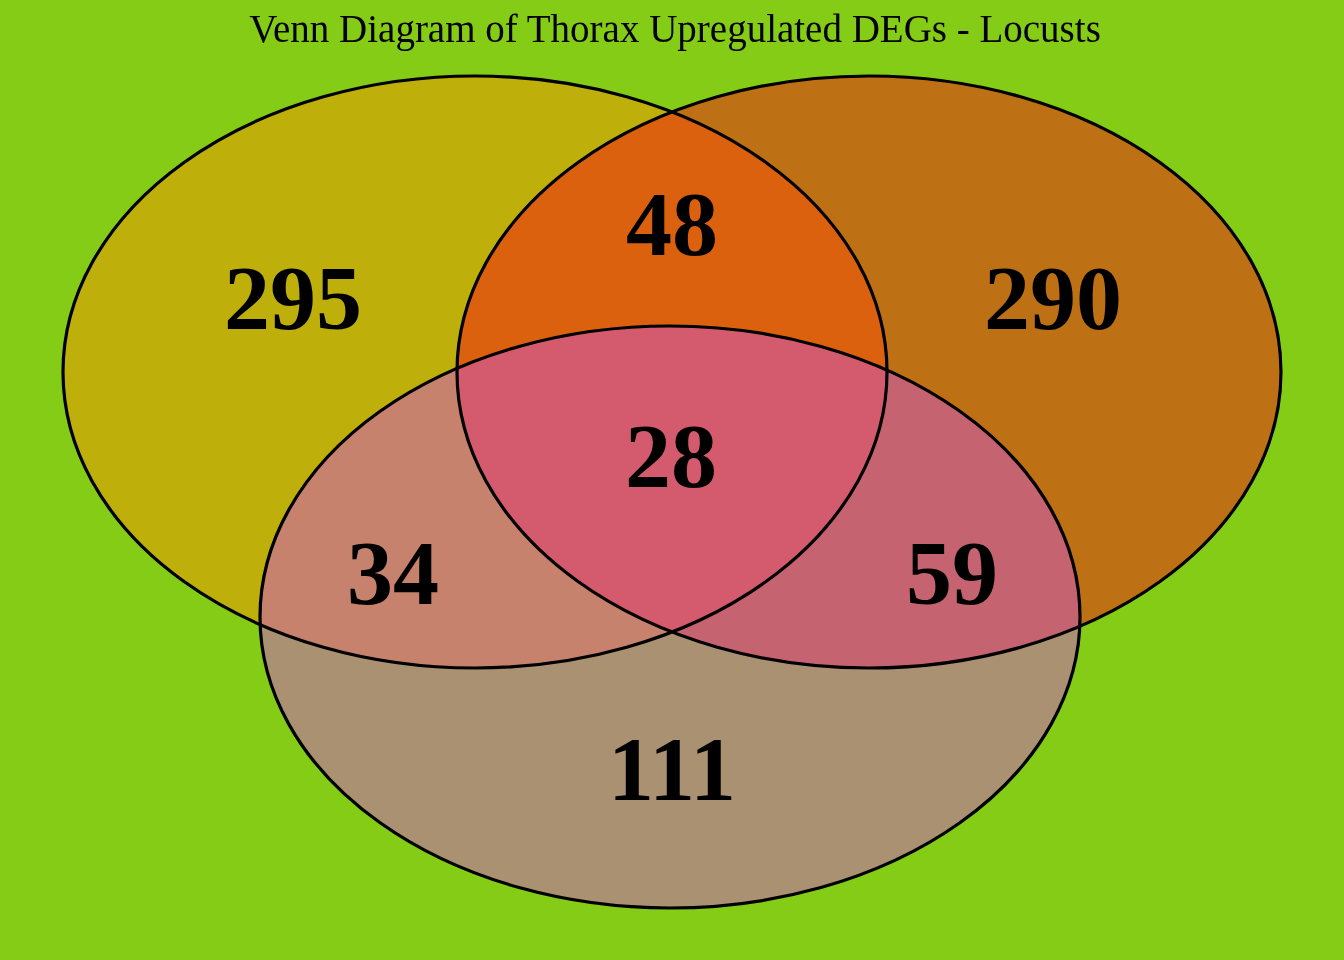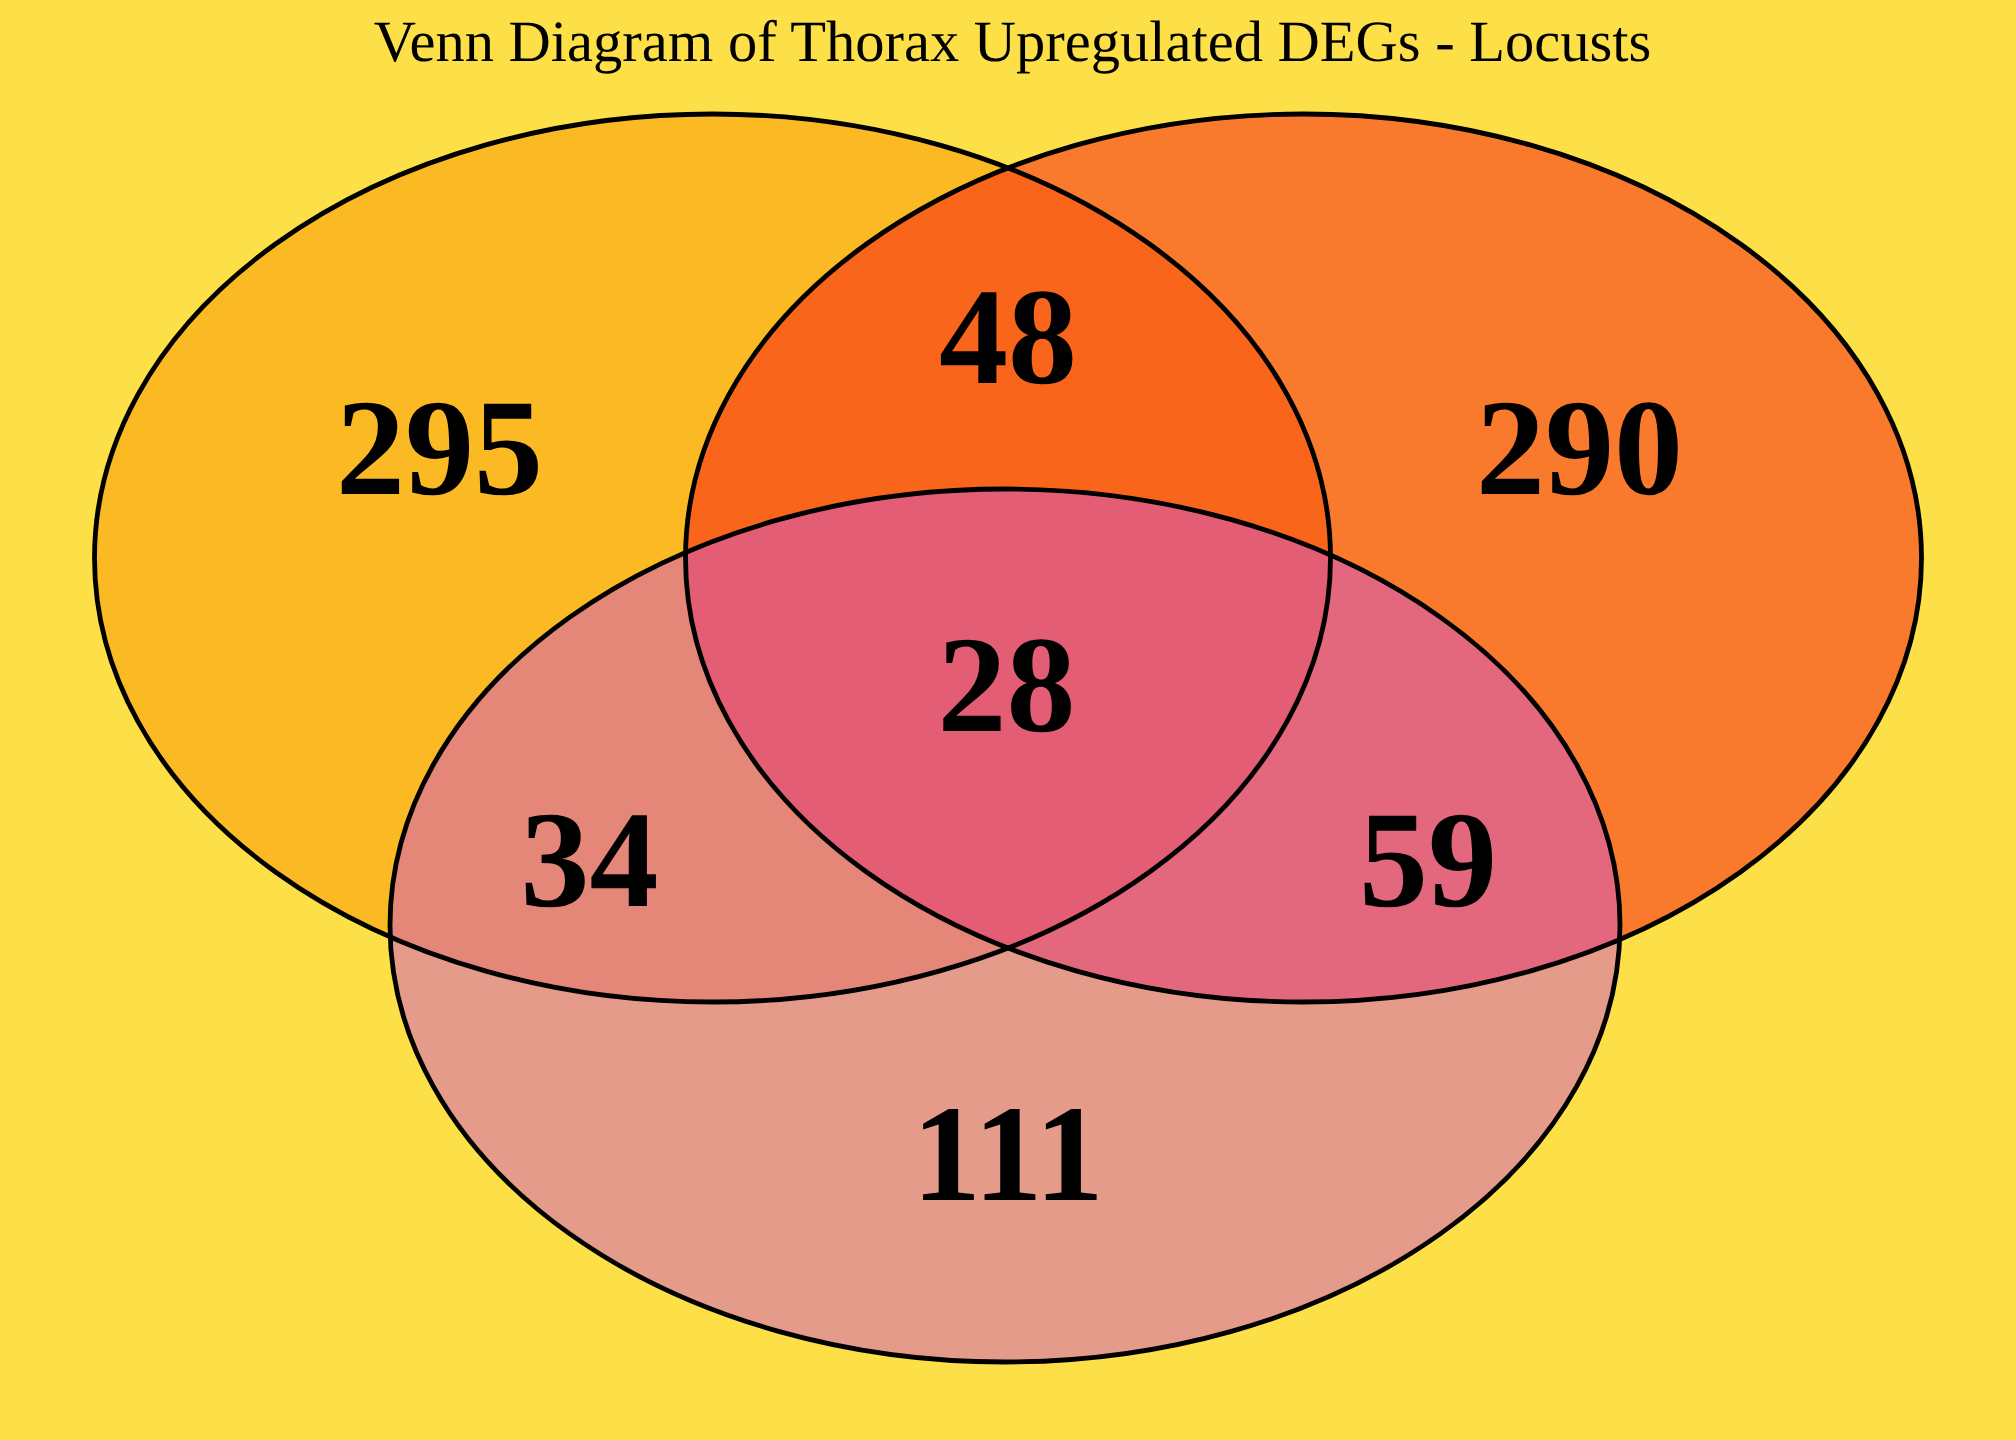--- a/index.html
+++ b/index.html
@@ -4,21 +4,21 @@
 <style>
   html, body {
     margin: 0;
     padding: 0;
     background: #ffffff;
   }
   .figure {
     position: relative;
     width: 1344px;
     height: 960px;
-    background: #fde047;
+    background: #84cc16;
     overflow: hidden;
     font-family: "Liberation Serif", serif;
   }
   .figure svg {
     position: absolute;
     left: 0;
     top: 0;
     width: 100%;
     height: 100%;
   }

